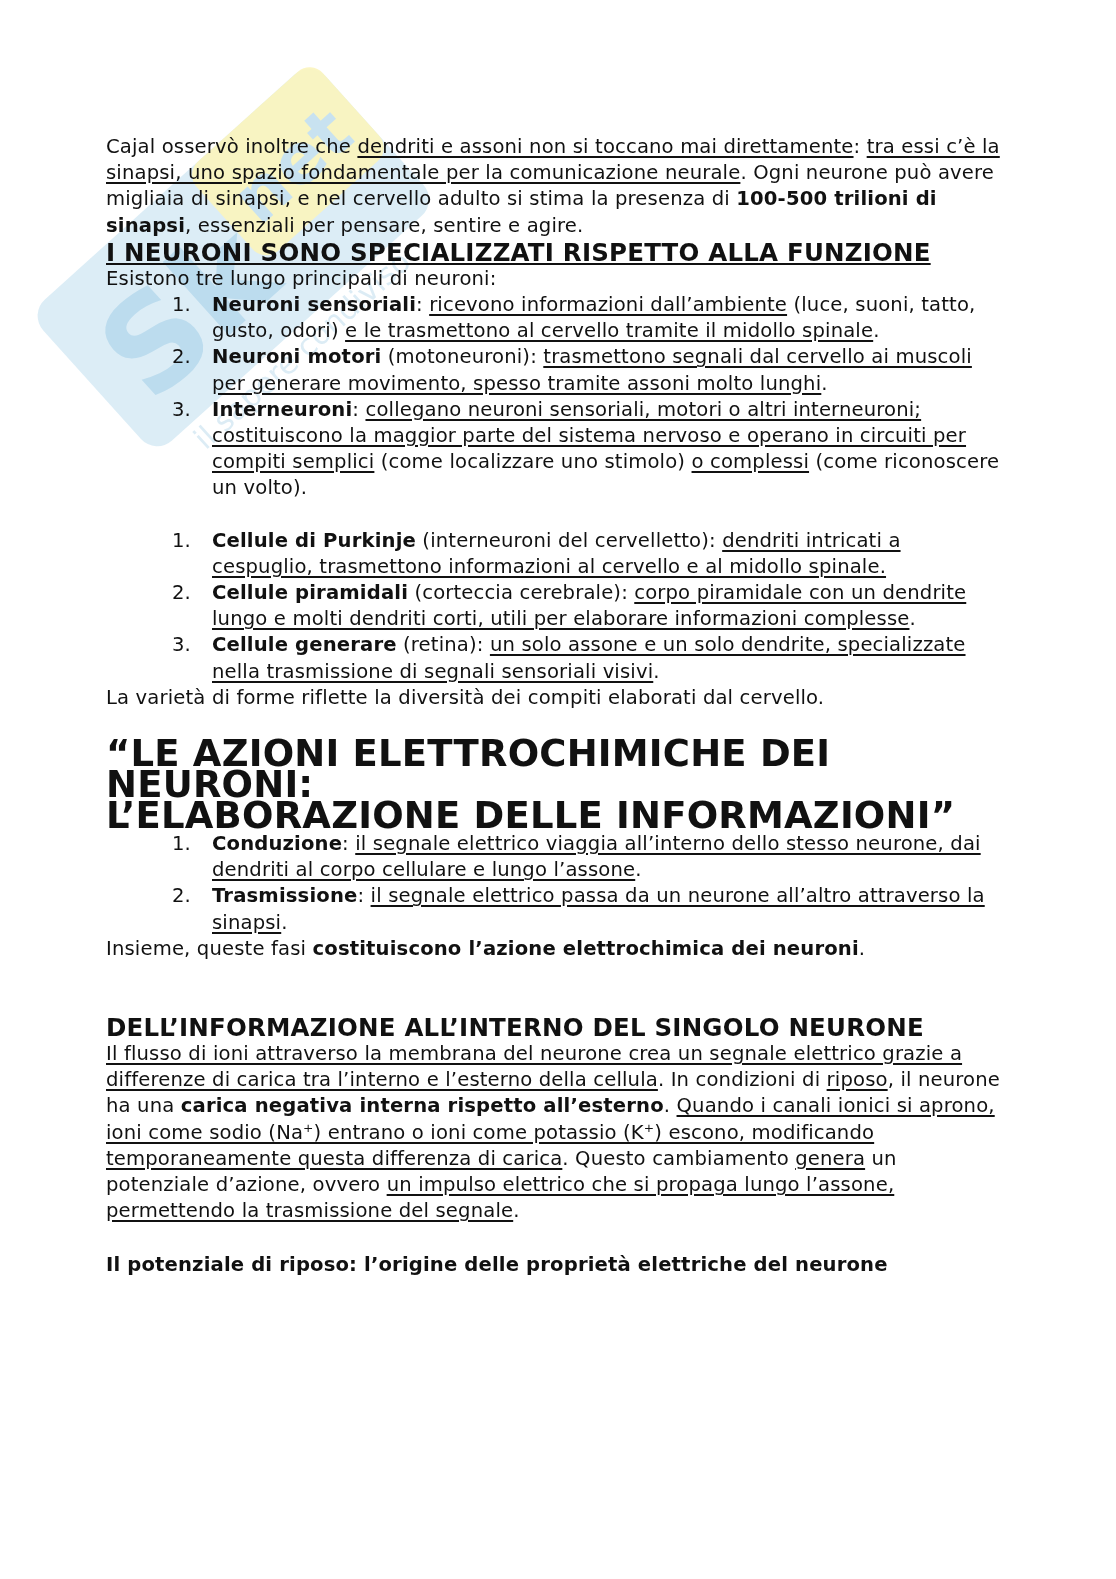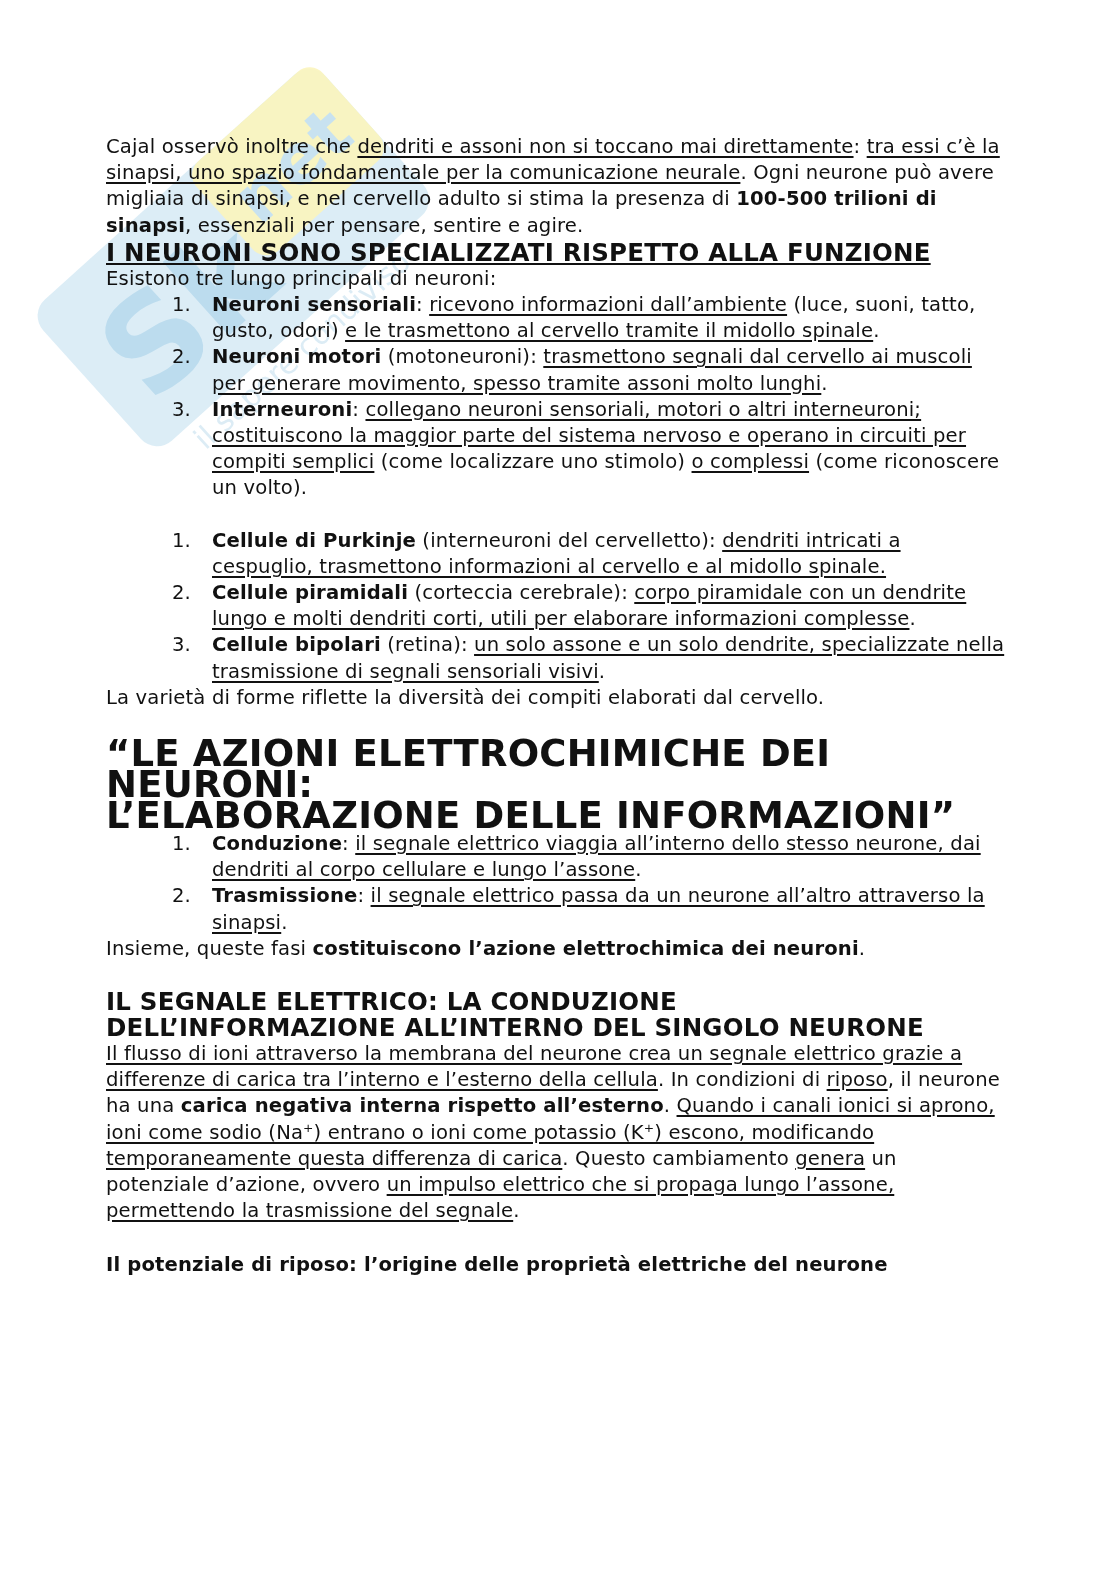--- a/index.html
+++ b/index.html
@@ -56,35 +56,35 @@
     <li><span class="num">1.</span><b>Neuroni sensoriali</b><span>: </span><u>ricevono informazioni dall’ambiente</u><span> (luce, suoni, tatto, gusto, odori) </span><u>e le trasmettono al cervello tramite il midollo spinale</u><span>.</span></li>
     <li><span class="num">2.</span><b>Neuroni motori</b><span> (motoneuroni): </span><u>trasmettono segnali dal cervello ai muscoli per generare movimento, spesso tramite assoni molto lunghi</u><span>.</span></li>
     <li><span class="num">3.</span><b>Interneuroni</b><span>: </span><u>collegano neuroni sensoriali, motori o altri interneuroni; costituiscono la maggior parte del sistema nervoso e operano in circuiti per compiti semplici</u><span> (come localizzare uno stimolo) </span><u>o complessi</u><span> (come riconoscere un volto).</span></li>
   </ol>
 
   <div class="gap-1"></div>
 
   <ol class="list">
     <li><span class="num">1.</span><b>Cellule di Purkinje</b><span> (interneuroni del cervelletto): </span><u>dendriti intricati a cespuglio, trasmettono informazioni al cervello e al midollo spinale.</u><span></span></li>
     <li><span class="num">2.</span><b>Cellule piramidali</b><span> (corteccia cerebrale): </span><u>corpo piramidale con un dendrite lungo e molti dendriti corti, utili per elaborare informazioni complesse</u><span>.</span></li>
-    <li><span class="num">3.</span><b>Cellule bipolari</b><span> (retina): </span><u>un solo assone e un solo dendrite, specializzate nella trasmissione di segnali sensoriali visivi</u><span>.</span></li>
+    <li><span class="num">3.</span><b>Cellule generare</b><span> (retina): </span><u>un solo assone e un solo dendrite, specializzate nella trasmissione di segnali sensoriali visivi</u><span>.</span></li>
   </ol>
   <p class="p">La varietà di forme riflette la diversità dei compiti elaborati dal cervello.</p>
 
   <div class="gap-2"></div>
 
   <h2 class="h-big"><span>“LE AZIONI ELETTROCHIMICHE DEI NEURONI:</span><br><span>L’ELABORAZIONE DELLE INFORMAZIONI”</span></h2>
   <ol class="list">
     <li><span class="num">1.</span><b>Conduzione</b><span>: </span><u>il segnale elettrico viaggia all’interno dello stesso neurone, dai dendriti al corpo cellulare e lungo l’assone</u><span>.</span></li>
     <li><span class="num">2.</span><b>Trasmissione</b><span>: </span><u>il segnale elettrico passa da un neurone all’altro attraverso la sinapsi</u><span>.</span></li>
   </ol>
   <p class="p"><span>Insieme, queste fasi </span><b>costituiscono l’azione elettrochimica dei neuroni</b><span>.</span></p>
 
   <div class="gap-2"></div>
 
-  <h2 class="h-mid"><span>IL SEGNALE ELETTRICO: LA CONDUZIONE</span><br><span>DELL’INFORMAZIONE ALL’INTERNO DEL SINGOLO NEURONE</span></h2>
+  <h2 class="h-mid"><br><span>DELL’INFORMAZIONE ALL’INTERNO DEL SINGOLO NEURONE</span></h2>
   <p class="p"><u>Il flusso di ioni attraverso la membrana del neurone crea un segnale elettrico grazie a differenze di carica tra l’interno e l’esterno della cellula</u><span>. In condizioni di </span><u>riposo</u><span>, il neurone ha una </span><b>carica negativa interna rispetto all’esterno</b><span>. </span><u>Quando i canali ionici si aprono, ioni come sodio (Na⁺) entrano o ioni come potassio (K⁺) escono, modificando temporaneamente questa differenza di carica</u><span>. Questo cambiamento </span><u>genera</u><span> un potenziale d’azione, ovvero </span><u>un impulso elettrico che si propaga lungo l’assone, permettendo la trasmissione del segnale</u><span>.</span></p>
 
   <div class="gap-2"></div>
 
   <p class="p"><b>Il potenziale di riposo: l’origine delle proprietà elettriche del neurone</b></p>
 
 </div>
 
 </body></html>

